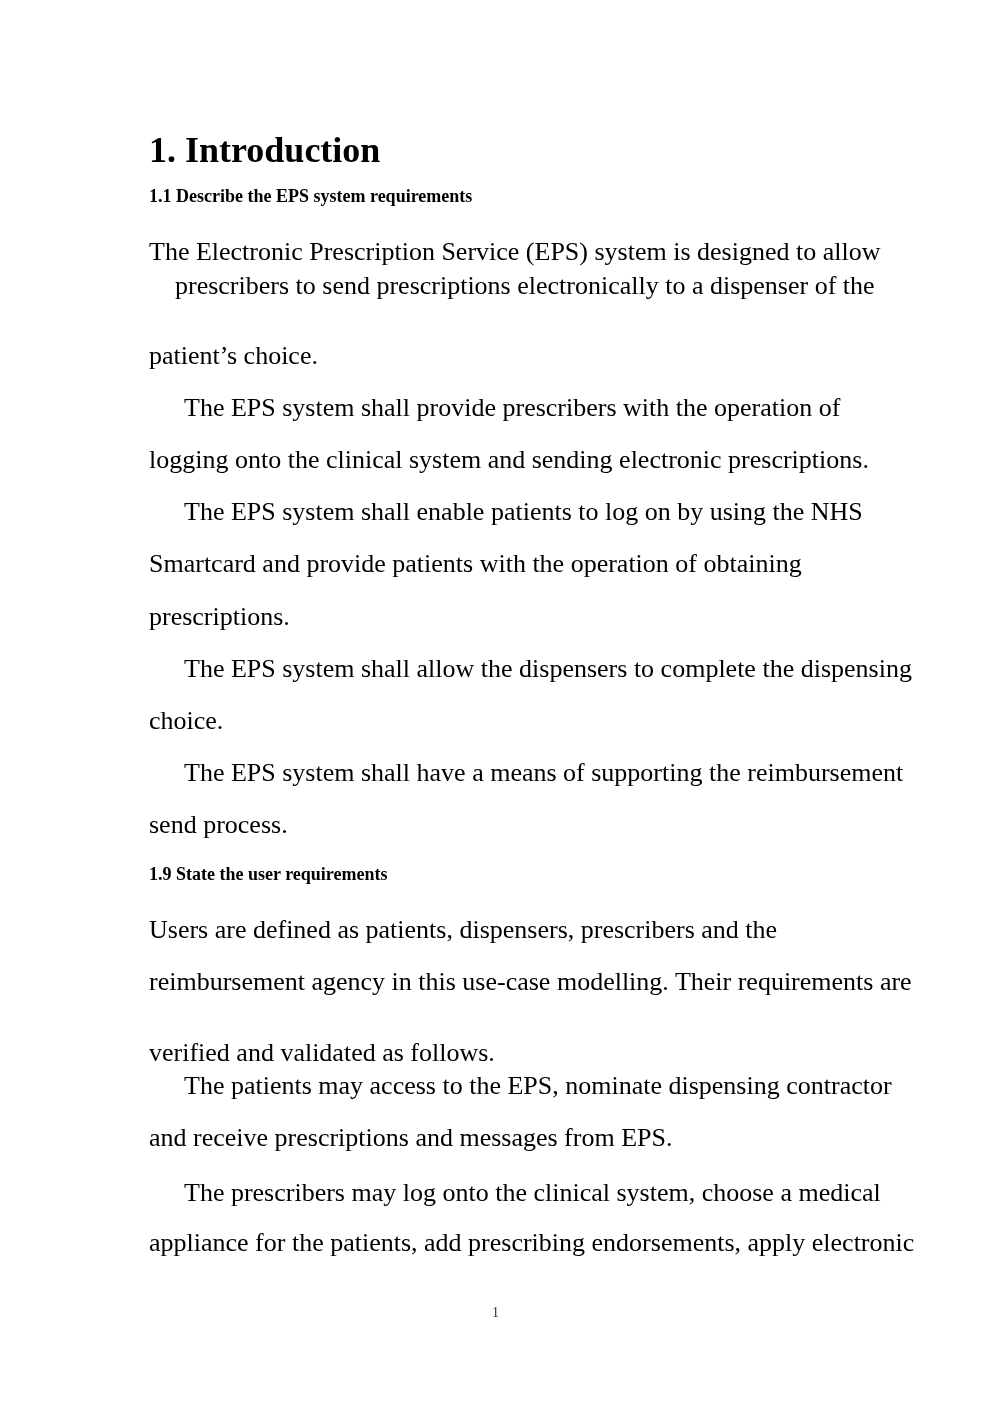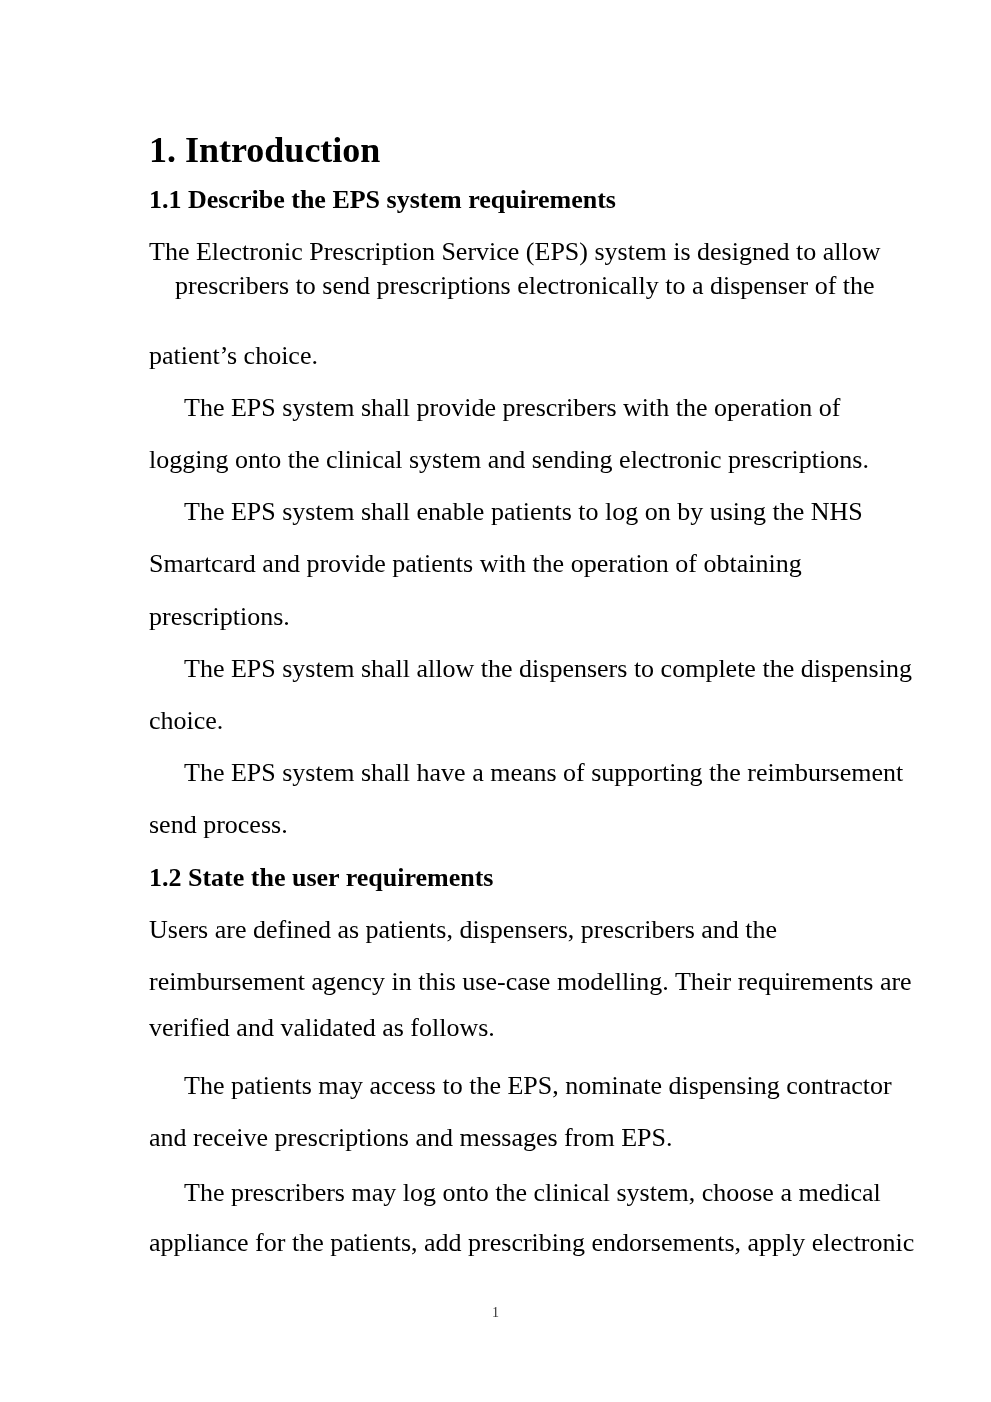--- a/index.html
+++ b/index.html
@@ -38,21 +38,21 @@
       left: 149px;
       top: 132px;
       font-size: 36px;
       font-weight: bold;
       white-space: nowrap;
       line-height: 1;
     }
     .h2 {
       position: absolute;
       left: 149px;
-      font-size: 26px;
+      font-size: 18px;
       font-weight: bold;
       white-space: nowrap;
       line-height: 1;
     }
     .page-number {
       position: absolute;
       left: 0;
       width: 991px;
       top: 1306px;
       text-align: center;
@@ -90,26 +90,26 @@
   <div>
     <div class="line indent" style="top:656px;">The EPS system shall allow the dispensers to complete the dispensing</div>
     <div class="line" style="top:708px;">choice.</div>
   </div>
 
   <div>
     <div class="line indent" style="top:760px;">The EPS system shall have a means of supporting the reimbursement</div>
     <div class="line" style="top:812px;">send process.</div>
   </div>
 
-  <div class="h2" style="top:865px;">1.2 State the user requirements</div>
+  <div class="h2" style="top:865px;">1.9 State the user requirements</div>
 
   <div>
     <div class="line" style="top:917px;">Users are defined as patients, dispensers, prescribers and the</div>
     <div class="line" style="top:969px;">reimbursement agency in this use-case modelling. Their requirements are</div>
-    <div class="line" style="top:1015px;">verified and validated as follows.</div>
+    <div class="line" style="top:1040px;">verified and validated as follows.</div>
   </div>
 
   <div>
     <div class="line indent" style="top:1073px;">The patients may access to the EPS, nominate dispensing contractor</div>
     <div class="line" style="top:1125px;">and receive prescriptions and messages from EPS.</div>
   </div>
 
   <div>
     <div class="line indent" style="top:1180px;">The prescribers may log onto the clinical system, choose a medical</div>
     <div class="line" style="top:1230px;">appliance for the patients, add prescribing endorsements, apply electronic</div>

